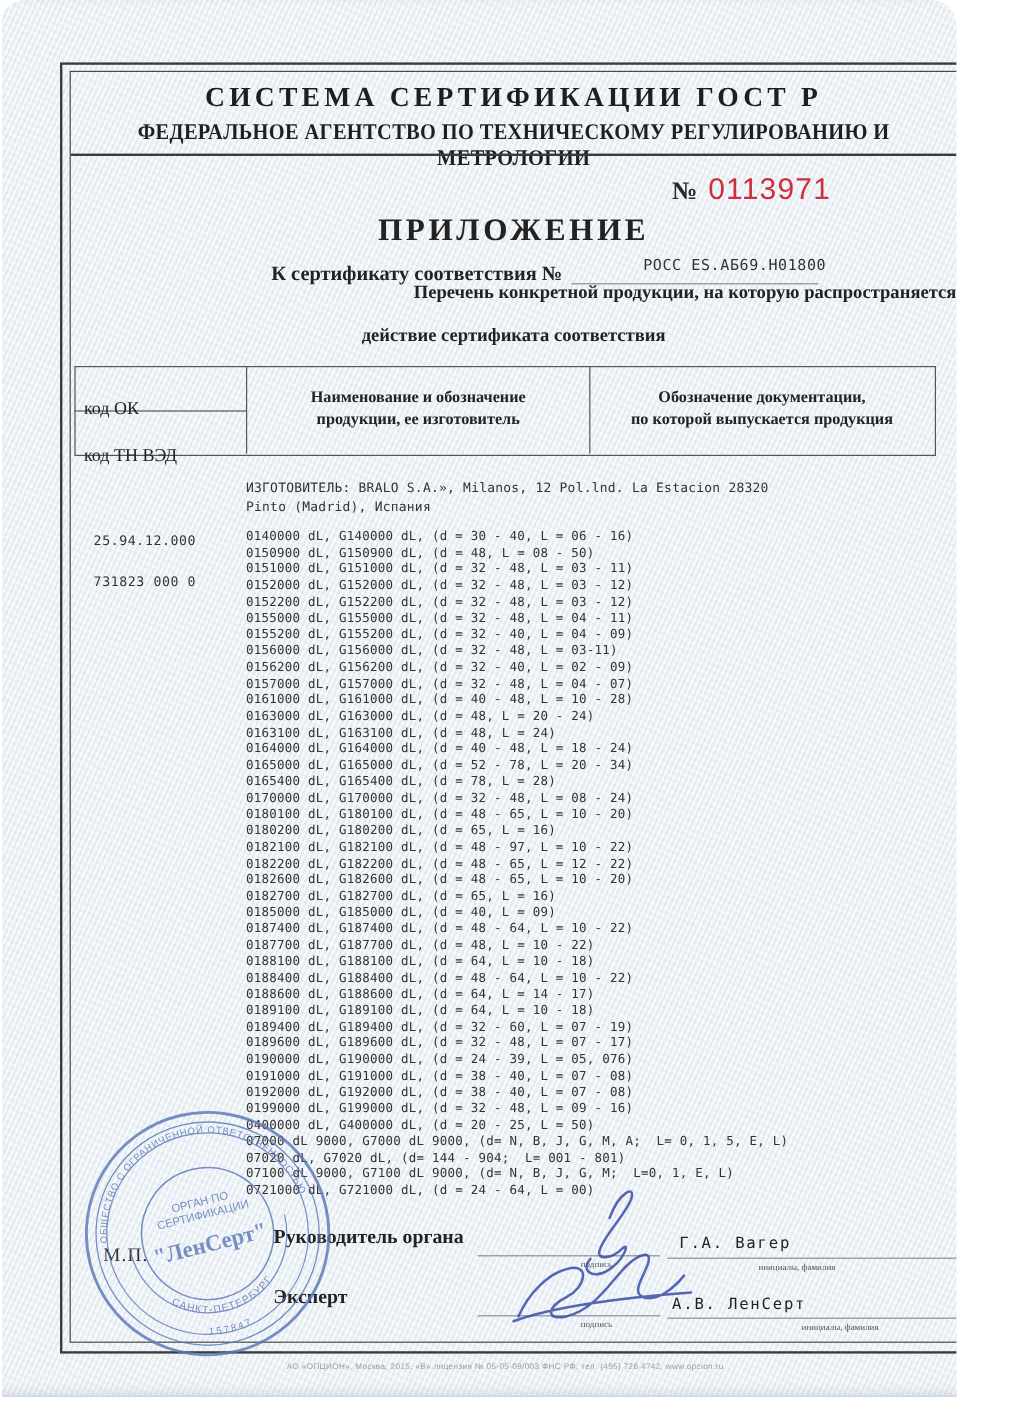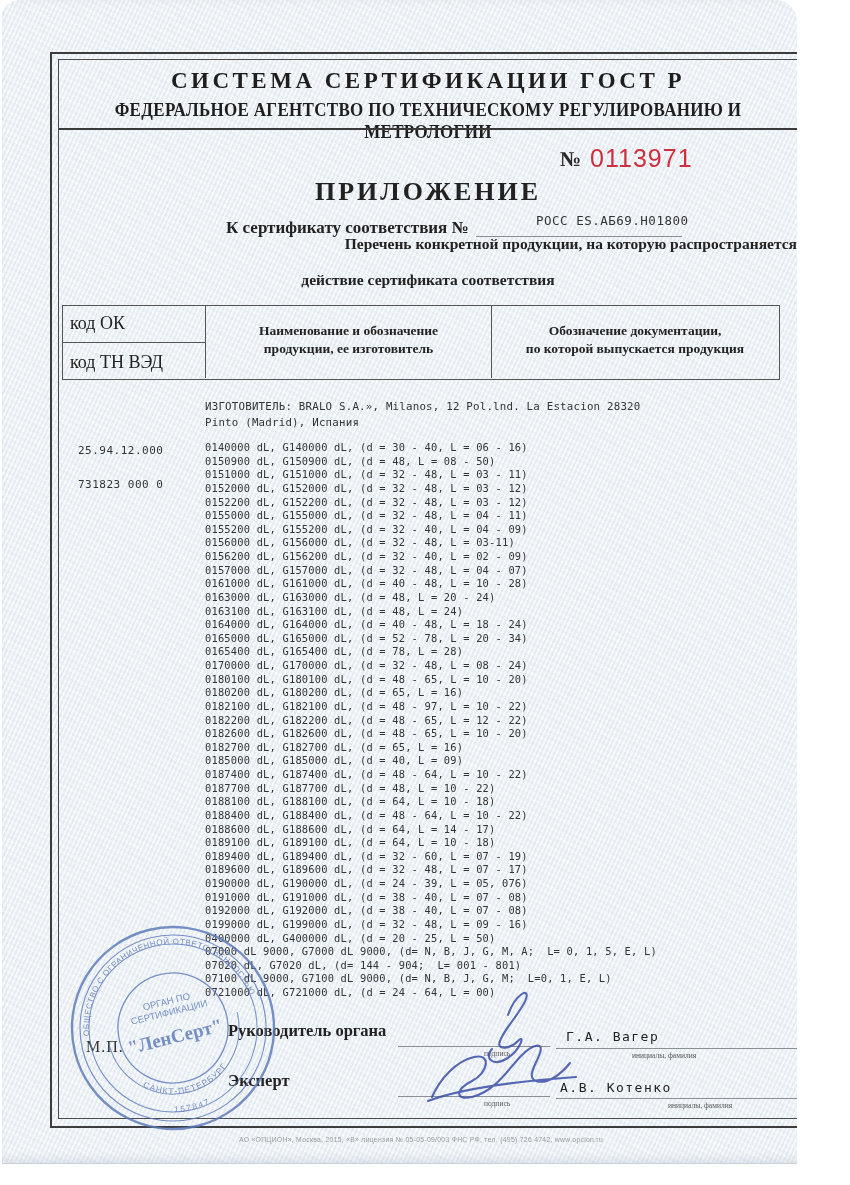--- a/index.html
+++ b/index.html
@@ -53,21 +53,21 @@
     left:59px;width:738px;text-align:center;font-size:15.5px;font-weight:bold;color:#222;
   }
   #subtitle-1{top:235px;text-align:right;}
   #subtitle-2{top:271px;}
 
   
   #spec-table{left:62px;top:305px;width:716px;height:73px;border:1px solid #555;}
   #tbl-vline1{left:205px;top:305px;width:1px;height:73px;background:#555;}
   #tbl-vline2{left:491px;top:305px;width:1px;height:73px;background:#555;}
   #tbl-hsplit{left:62px;top:342px;width:143px;height:1px;background:#555;}
-  .tbl-cell-label{font-size:18px;color:#222;}
+  .tbl-cell-label{font-size:15px;color:#222;margin-top:20px;}
   #cell-ok{left:70px;top:313px;}
   #cell-tnved{left:70px;top:352px;}
   .tbl-head{
     text-align:center;font-size:13.5px;font-weight:bold;color:#222;line-height:18px;
   }
   #col2-head{left:206px;top:322px;width:285px;}
   #col3-head{left:492px;top:322px;width:286px;}
 
   
   .mono{font-family:"DejaVu Sans Mono", monospace;color:#333;}
@@ -158,21 +158,21 @@
   <div class="abs sig-label" id="head-label">Руководитель органа</div>
   <div class="abs sig-line" id="head-sign-line"></div>
   <div class="abs caption" id="head-sign-caption">подпись</div>
   <div class="abs sig-name" id="head-name">Г.А. Вагер</div>
   <div class="abs sig-line" id="head-name-line"></div>
   <div class="abs caption" id="head-name-caption">инициалы, фамилия</div>
 
   <div class="abs sig-label" id="expert-label">Эксперт</div>
   <div class="abs sig-line" id="expert-sign-line"></div>
   <div class="abs caption" id="expert-sign-caption">подпись</div>
-  <div class="abs sig-name" id="expert-name">А.В. Котенко</div>
+  <div class="abs sig-name" id="expert-name">А.В. ЛенСерт</div>
   <div class="abs sig-line" id="expert-name-line"></div>
   <div class="abs caption" id="expert-name-caption">инициалы, фамилия</div>
 
   <div class="abs" id="mp-label">М.П.</div>
 
   <svg class="abs" id="stamp" viewBox="0 0 236 224">
     <g transform="rotate(-14 118 110)" fill="none" stroke="#5b79b8">
       <circle cx="118" cy="110" r="101" stroke-width="2.4"></circle>
       <circle cx="118" cy="110" r="93" stroke-width="1.1"></circle>
       <circle cx="118" cy="110" r="55" stroke-width="1.3"></circle>

